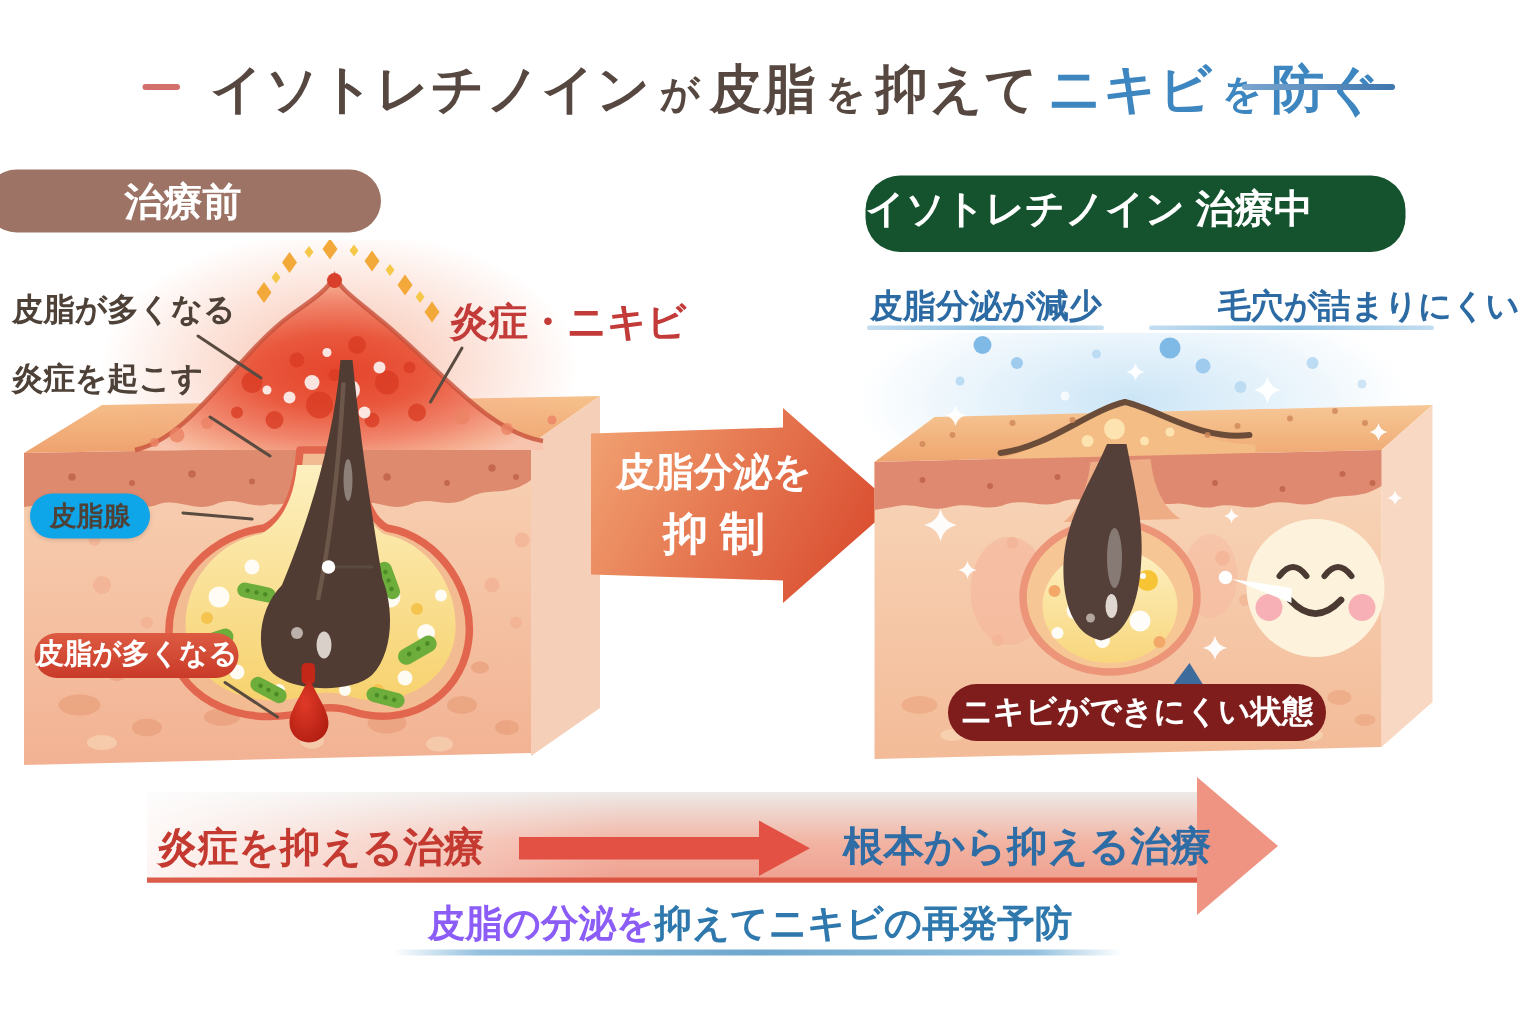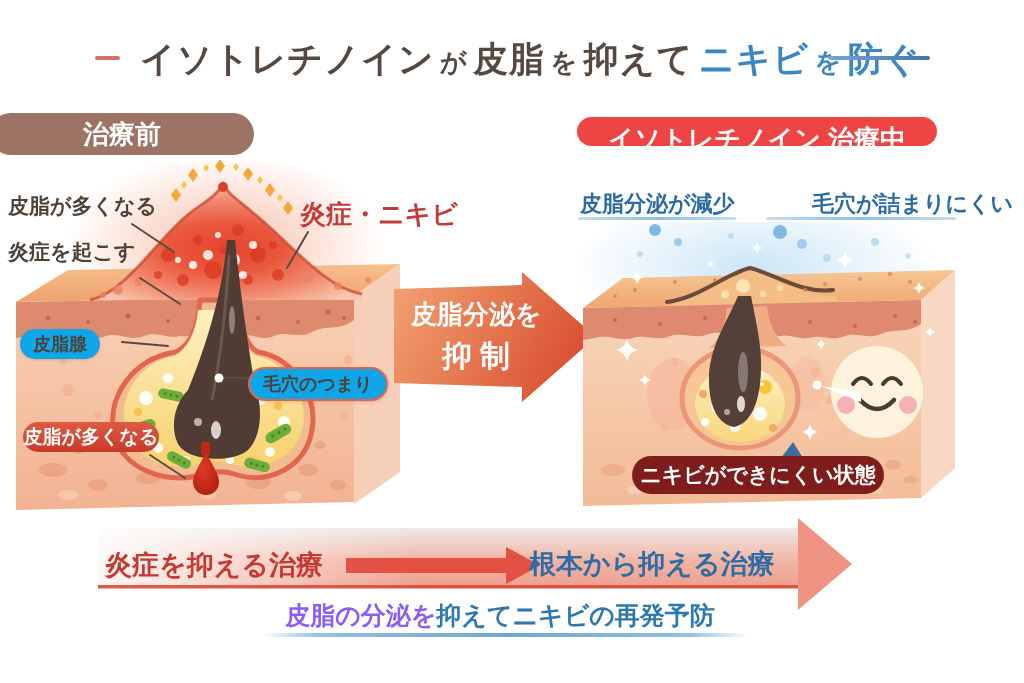--- a/index.html
+++ b/index.html
@@ -12,22 +12,22 @@
   .t-dark{color:#564840;}
   .t-blue{color:#3d86c0;}
   .t-big{font-size:35px;}
   .t-small{font-size:26px;}
   #title-dash{left:95px;top:56px;width:25px;height:4px;background:#d4706b;border-radius:2px;}
   #title-line{left:828px;top:56px;width:102px;height:4px;border-radius:2px;
               background:linear-gradient(90deg,#7aa6cf,#3e76ae);}
   
   #hdr-before{left:-10px;top:113px;width:264px;height:42px;background:#9c7365;border-radius:21px;
               color:#fff;font-size:26px;line-height:42px;text-align:center;}
-  #hdr-after{left:577px;top:117px;width:360px;height:29px;background:#ef4444;border-radius:23px;
-             color:#fff;font-size:26px;line-height:45px;text-align:center;}
+  #hdr-after{left:577px;top:117px;width:360px;height:51px;background:#14532d;border-radius:23px;
+             color:#fff;font-size:26px;line-height:45px;text-align:left;}
   
   .lbl-dark{color:#4e4138;font-size:21px;}
   #lbl-sebum-top{left:8px;top:192px;}
   #lbl-inflam{left:8px;top:238px;}
   #lbl-inflam-acne{left:300px;top:197px;color:#c23b38;font-size:26px;}
   .pill-white{background:#0ea5e9;border-radius:15px;color:#4e4138;font-size:18px;
               padding:3px 13px;box-shadow:0 1px 3px rgba(120,80,60,.25);}
   #pill-gland{left:20px;top:329px;}
   #pill-clog{left:248px;top:367px;border:2px solid #e0654c;border-radius:18px;}
   #pill-sebum-red{left:23px;top:422px;width:136px;height:30px;border-radius:16px;
@@ -42,21 +42,21 @@
   #ul-1{left:578px;top:217px;width:158px;}
   #ul-2{left:766px;top:217px;width:190px;}
   #pill-state{left:632px;top:456px;width:252px;height:38px;background:#7f1d1d;border-radius:19px;
               color:#fff;font-size:21px;line-height:38px;text-align:center;}
   
   #center-arrow-text{left:392px;top:297px;width:168px;text-align:center;color:#fff;}
   #center-arrow-text .l1{font-size:26px;display:block;}
   #center-arrow-text .l2{font-size:30px;letter-spacing:8px;display:block;margin-top:4px;padding-left:8px;}
   
   #bt-left{left:105px;top:547px;color:#c43a31;font-size:27px;}
-  #bt-right{left:529px;top:546px;color:#2d6ca5;font-size:27px;}
+  #bt-right{left:562px;top:546px;color:#2d6ca5;font-size:27px;}
   #bt-caption{left:250px;top:599px;width:500px;text-align:center;font-size:25px;white-space:nowrap;}
   #bt-caption .cap-dark{color:#8b5cf6;}
   #bt-caption .cap-blue{color:#2e78ad;}
   #bt-underline{left:262px;top:633px;width:486px;height:4px;border-radius:2px;
     background:linear-gradient(90deg,rgba(150,195,226,0),#92c0de 12%,#6fa8cd 50%,#92c0de 88%,rgba(150,195,226,0));}
 </style>
 </head>
 <body>
 
 <div id="stage">
@@ -280,21 +280,20 @@
       <line x1="240" y1="218" x2="216" y2="218"></line>
       <line x1="142" y1="295" x2="177" y2="318"></line>
     </g>
     <circle cx="211" cy="218" r="4.5" fill="#ffffff"></circle>
   </svg>
 
   <div class="abs lbl-dark" id="lbl-sebum-top">皮脂が多くなる</div>
   <div class="abs" id="lbl-inflam-acne">炎症・ニキビ</div>
   <div class="abs lbl-dark" id="lbl-inflam">炎症を起こす</div>
   <div class="abs pill-white" id="pill-gland">皮脂腺</div>
-  <div class="abs pill-white" id="pill-clog">毛穴のつまり</div>
   <div class="abs" id="pill-sebum-red">皮脂が多くなる</div>
 
   <svg class="abs" style="left:392px;top:270px;" width="210" height="140" viewBox="0 0 210 140">
     <defs>
       <linearGradient id="arrC" x1="0" y1="0" x2="1" y2="0.35">
         <stop offset="0" stop-color="#f2a474"></stop>
           <stop offset="1" stop-color="#db5233"></stop>
       </linearGradient>
     </defs>
     <polygon points="2,19 130,15 130,2 204,67 130,132 130,117 2,113" fill="url(#arrC)"></polygon>

